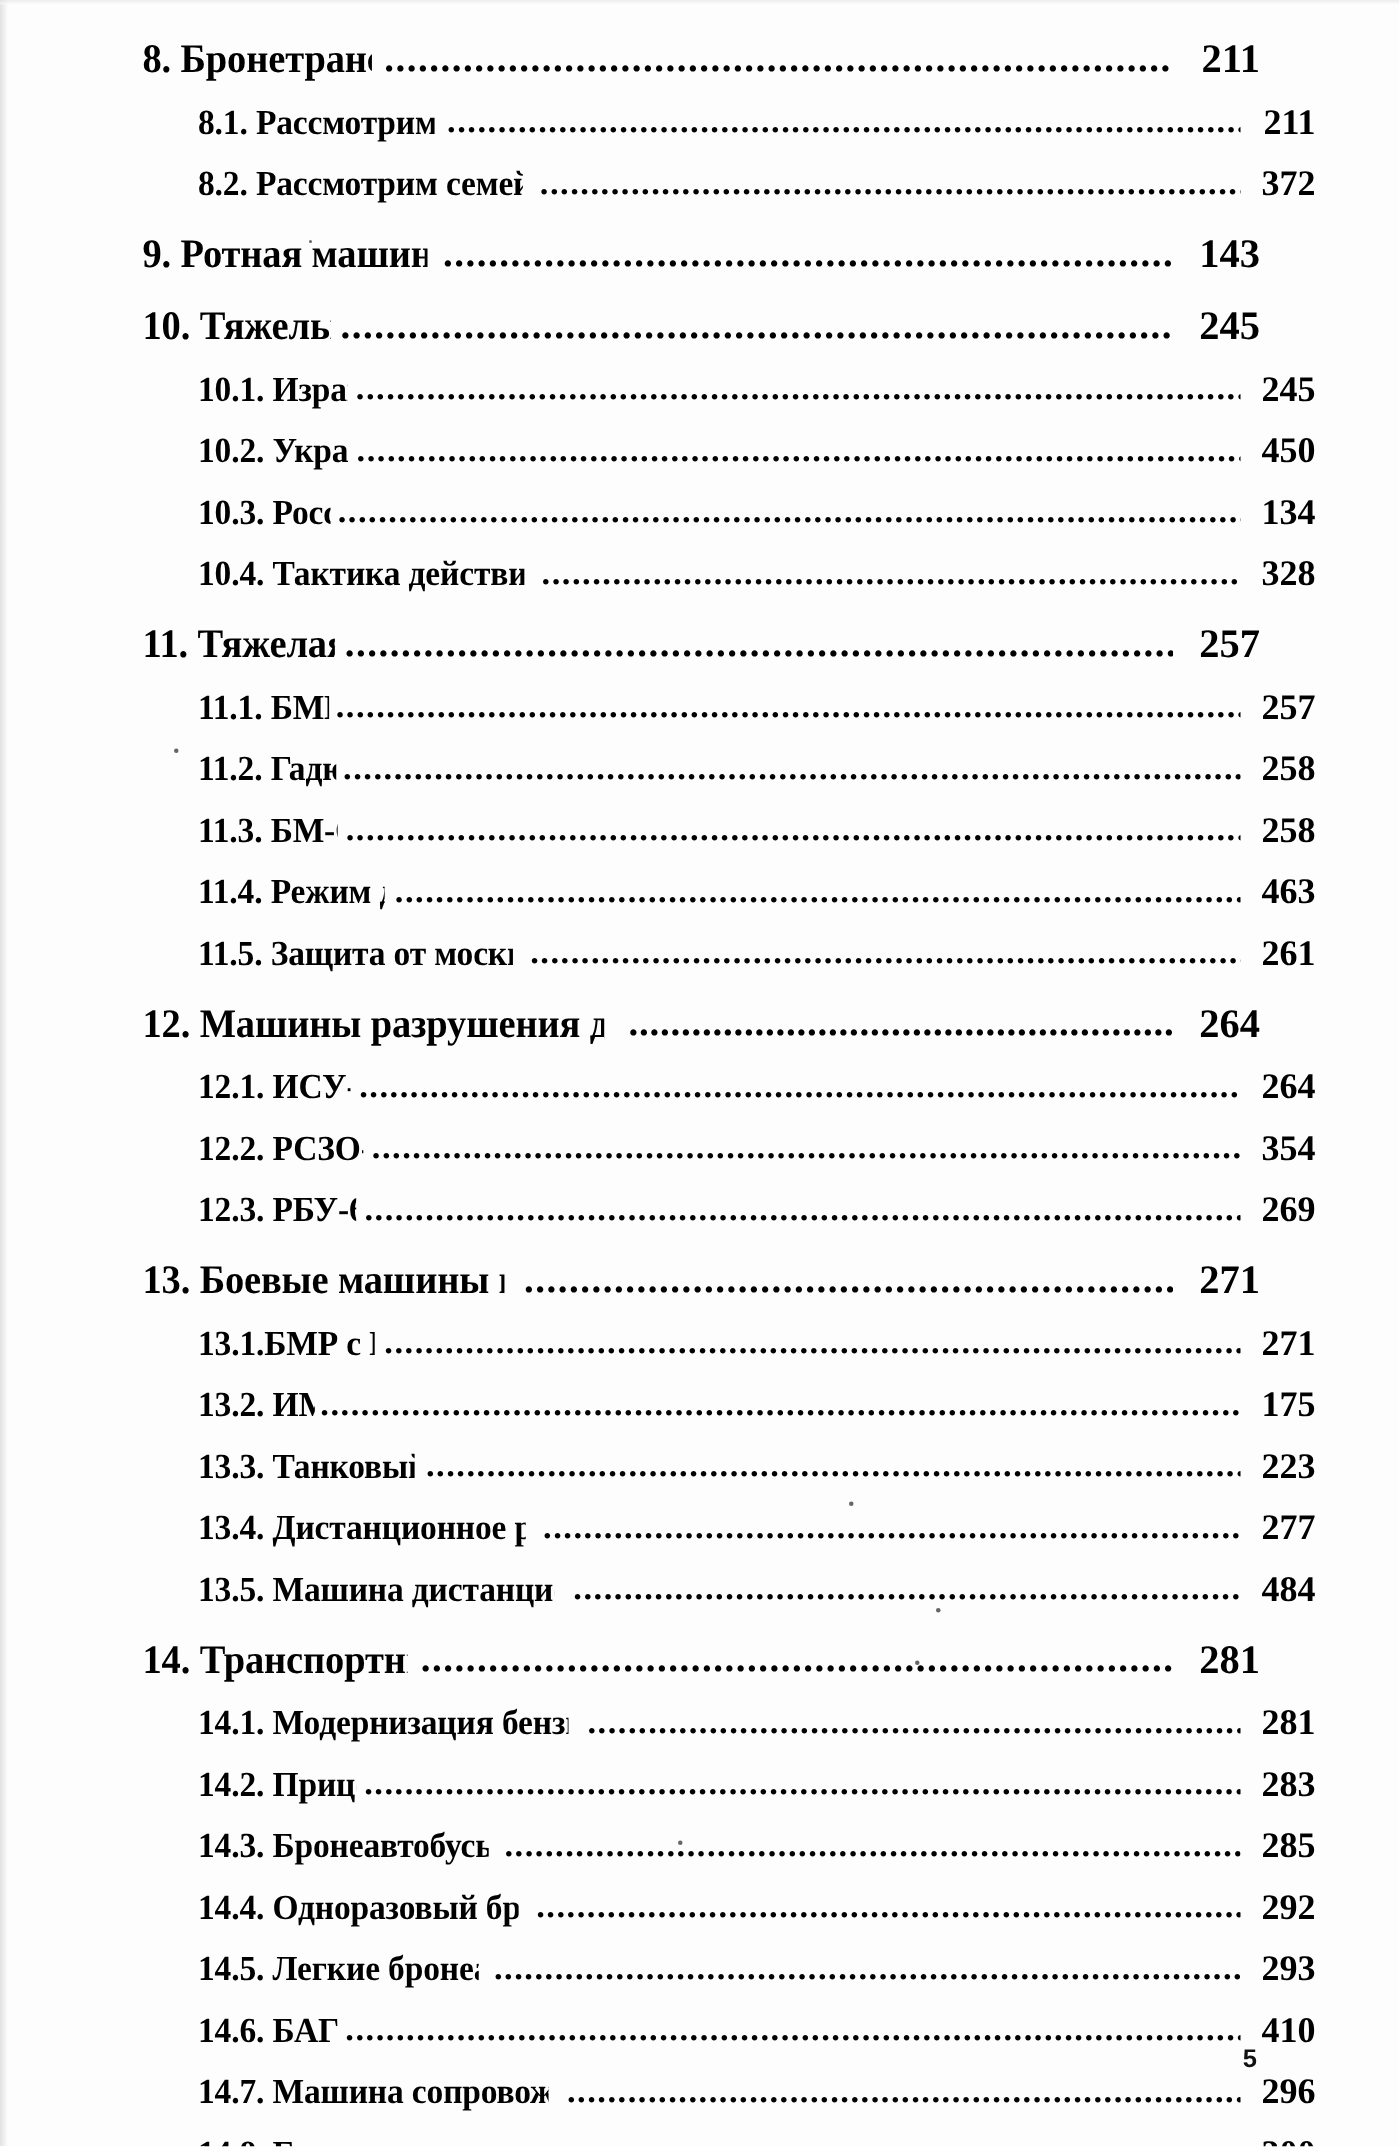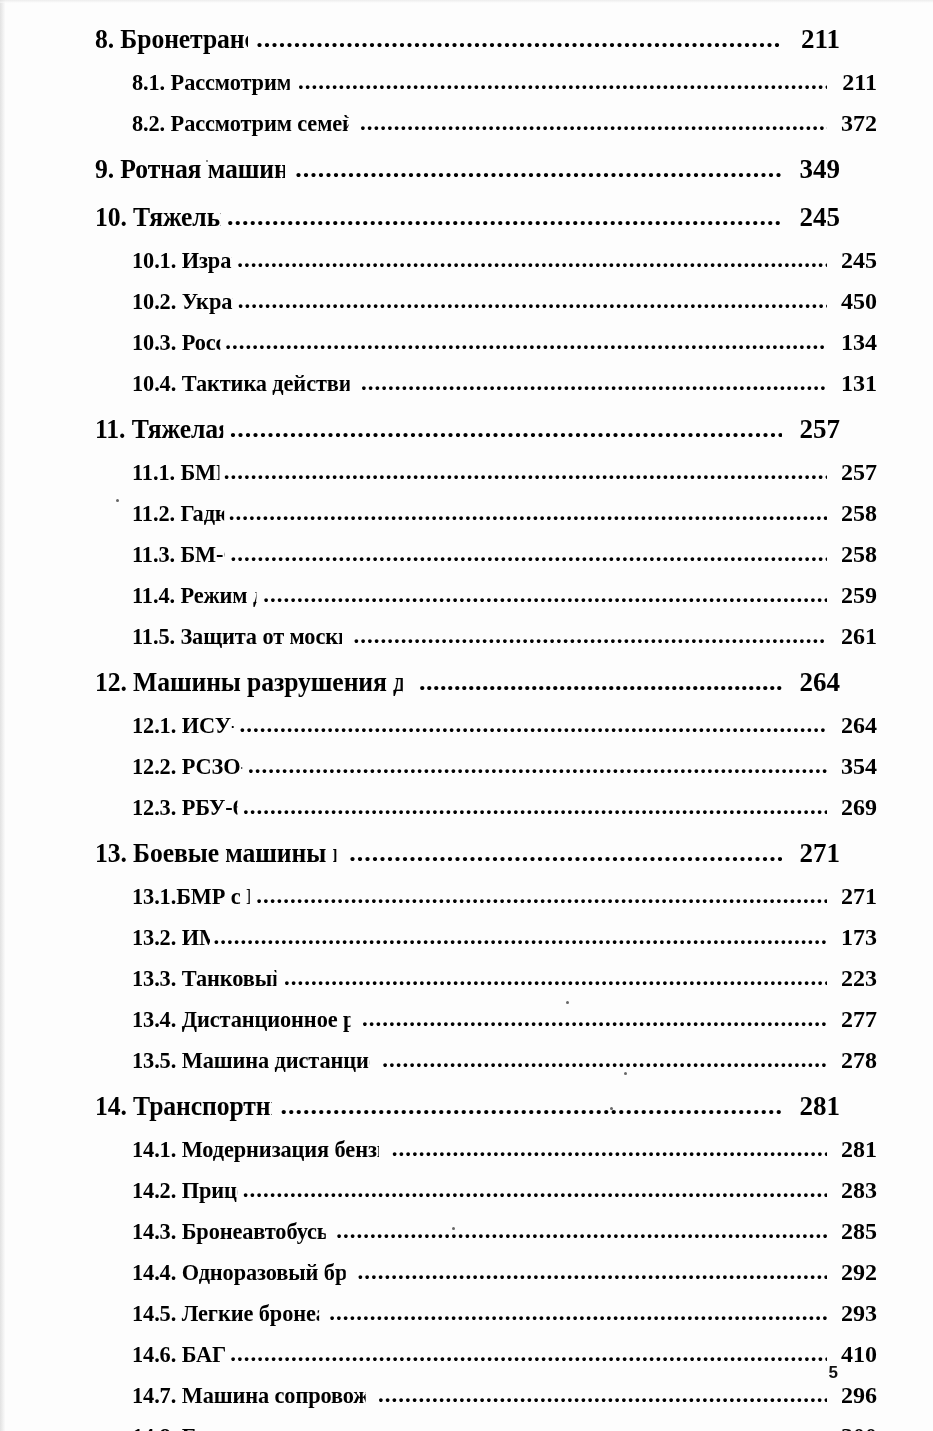--- a/index.html
+++ b/index.html
@@ -138,21 +138,21 @@
         <div class="entry lvl2">
           <span class="title">8.2. Рассмотрим семейство БТР-80/82</span>
           <span class="leader">.......................................................................................................................</span>
           <span class="page-no">372</span>
         </div>
       </div>
       <div class="group">
         <div class="entry lvl1">
           <span class="title">9. Ротная машина управления</span>
           <span class="leader">.......................................................................................................................</span>
-          <span class="page-no">349</span>
+          <span class="page-no">143</span>
         </div>
       </div>
       <div class="group">
         <div class="entry lvl1">
           <span class="title">10. Тяжелый БТР</span>
           <span class="leader">.......................................................................................................................</span>
           <span class="page-no">245</span>
         </div>
         <div class="entry lvl2">
           <span class="title">10.1. Израиль</span>
@@ -165,21 +165,21 @@
           <span class="page-no">450</span>
         </div>
         <div class="entry lvl2">
           <span class="title">10.3. Россия</span>
           <span class="leader">.......................................................................................................................</span>
           <span class="page-no">134</span>
         </div>
         <div class="entry lvl2">
           <span class="title">10.4. Тактика действий тяжелых БТР</span>
           <span class="leader">.......................................................................................................................</span>
-          <span class="page-no">131</span>
+          <span class="page-no">328</span>
         </div>
       </div>
       <div class="group">
         <div class="entry lvl1">
           <span class="title">11. Тяжелая МОП</span>
           <span class="leader">.......................................................................................................................</span>
           <span class="page-no">257</span>
         </div>
         <div class="entry lvl2">
           <span class="title">11.1. БМПТ</span>
@@ -192,21 +192,21 @@
           <span class="page-no">258</span>
         </div>
         <div class="entry lvl2">
           <span class="title">11.3. БМ-ОП</span>
           <span class="leader">.......................................................................................................................</span>
           <span class="page-no">258</span>
         </div>
         <div class="entry lvl2">
           <span class="title">11.4. Режим дубль</span>
           <span class="leader">.......................................................................................................................</span>
-          <span class="page-no">259</span>
+          <span class="page-no">463</span>
         </div>
         <div class="entry lvl2">
           <span class="title">11.5. Защита от москитной авиации</span>
           <span class="leader">.......................................................................................................................</span>
           <span class="page-no">261</span>
         </div>
       </div>
       <div class="group">
         <div class="entry lvl1 tight">
           <span class="title">12. Машины разрушения долговременных объектов обороны</span>
@@ -236,36 +236,36 @@
           <span class="page-no">271</span>
         </div>
         <div class="entry lvl2">
           <span class="title">13.1.БМР с КМТ</span>
           <span class="leader">.......................................................................................................................</span>
           <span class="page-no">271</span>
         </div>
         <div class="entry lvl2">
           <span class="title">13.2. ИМР</span>
           <span class="leader">.......................................................................................................................</span>
-          <span class="page-no">173</span>
+          <span class="page-no">175</span>
         </div>
         <div class="entry lvl2">
           <span class="title">13.3. Танковый тягач</span>
           <span class="leader">.......................................................................................................................</span>
           <span class="page-no">223</span>
         </div>
         <div class="entry lvl2">
           <span class="title">13.4. Дистанционное разминирование</span>
           <span class="leader">.......................................................................................................................</span>
           <span class="page-no">277</span>
         </div>
         <div class="entry lvl2">
           <span class="title">13.5. Машина дистанционного управления</span>
           <span class="leader">.......................................................................................................................</span>
-          <span class="page-no">278</span>
+          <span class="page-no">484</span>
         </div>
       </div>
       <div class="group">
         <div class="entry lvl1">
           <span class="title">14. Транспортные машины</span>
           <span class="leader">.......................................................................................................................</span>
           <span class="page-no">281</span>
         </div>
         <div class="entry lvl2">
           <span class="title">14.1. Модернизация бензиновых автомобилей</span>

